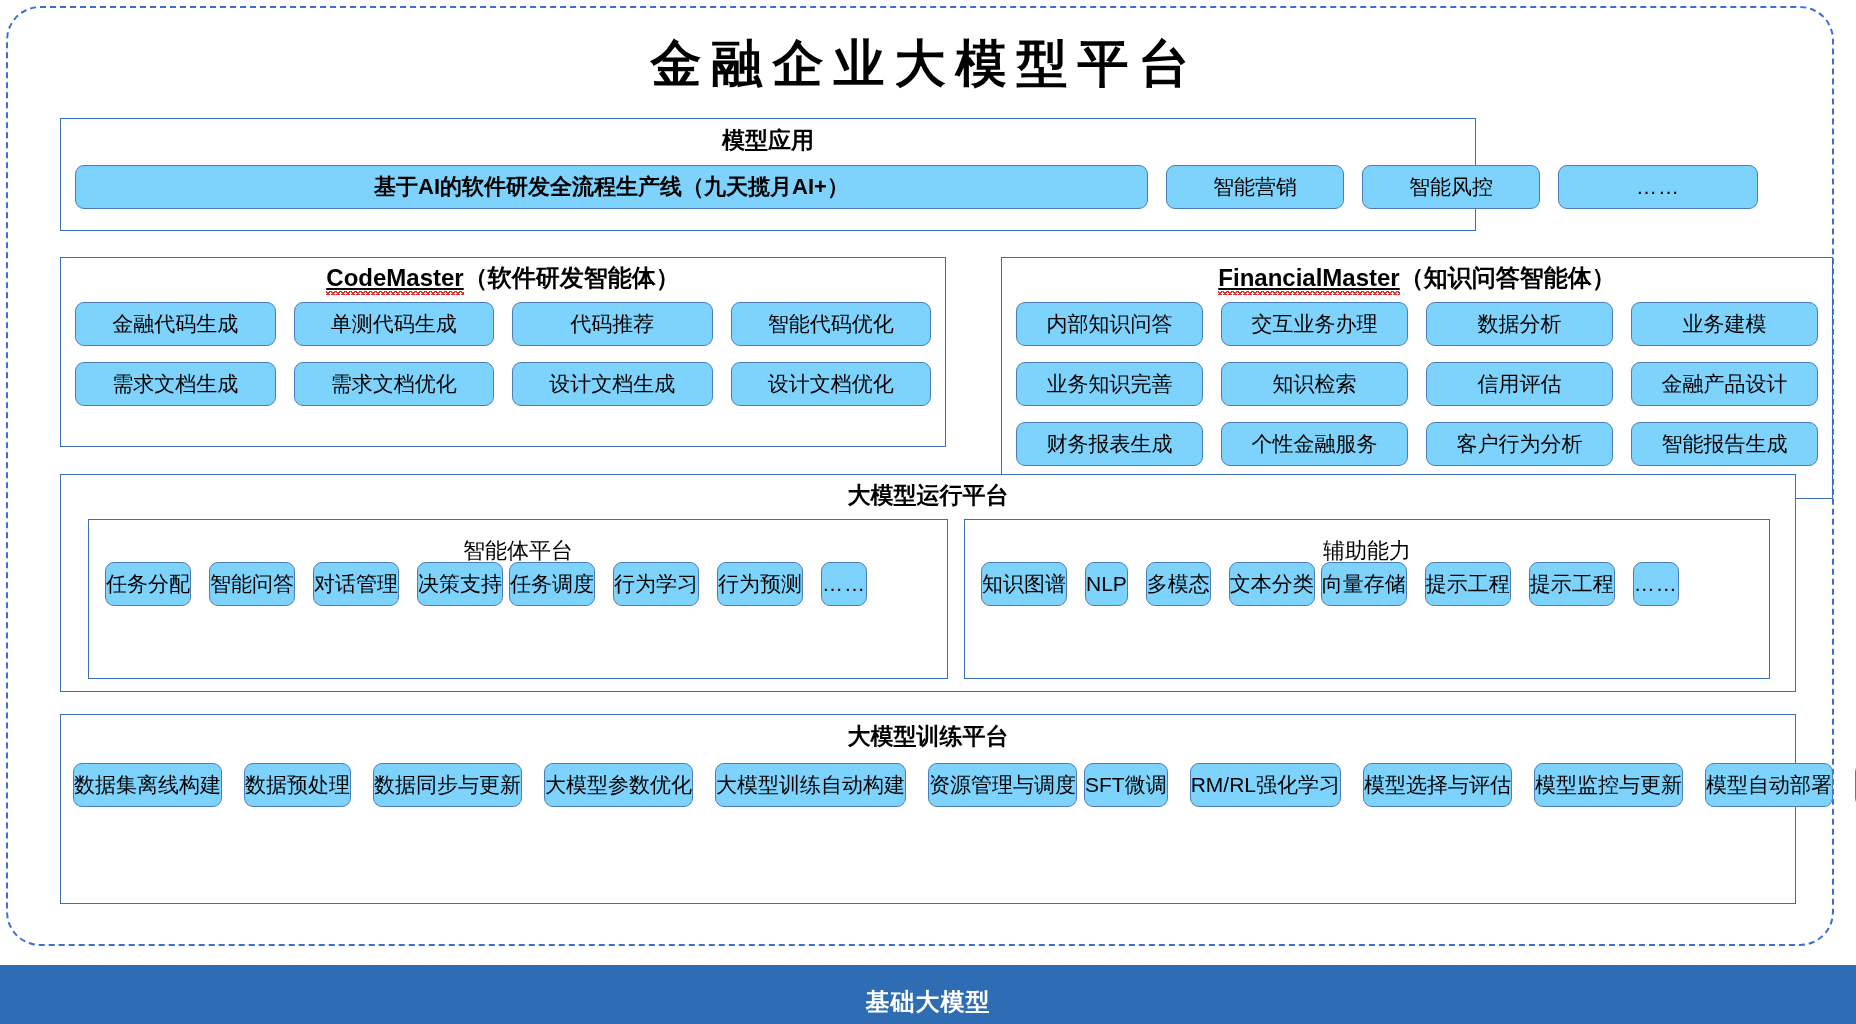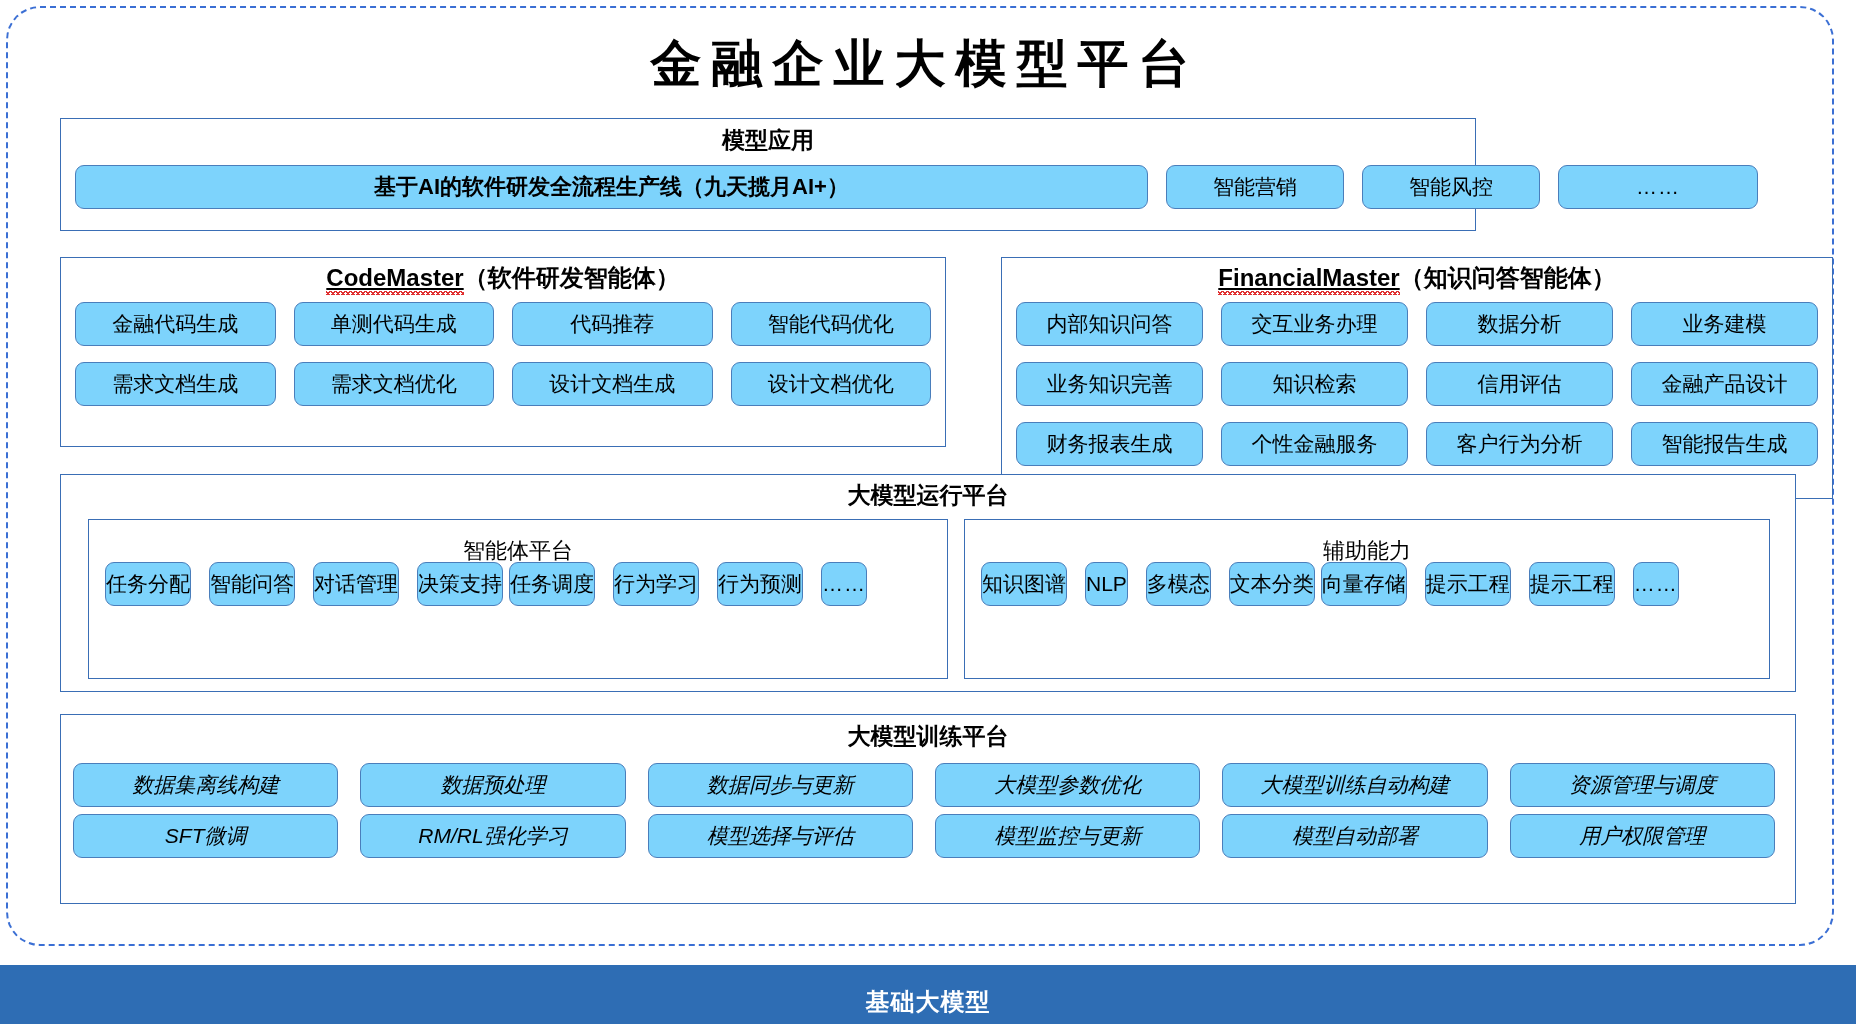--- a/index.html
+++ b/index.html
@@ -135,23 +135,22 @@
   }
   .sub-grid .row > .box { flex: 1 1 0; }
   .sub-title { margin-top: 20px; }
 
   #train-panel  { left: 52px;  top: 706px; width: 1736px; height: 190px; }
   #train-title  { margin-top: 10px; }
   #train-grid {
     position: absolute;
     left: 12px; right: 20px; top: 48px;
     display: flex;
-    flex-direction: column;
+    flex-direction: row;
     gap: 7px;
-    font-style: italic;
   }
   #train-grid .row { gap: 22px; }
   #train-grid .row > .box { flex: 1 1 0; }
 
   
   .base-bar {
     position: absolute;
     left: 0;
     top: 965px;
     width: 1856px;

